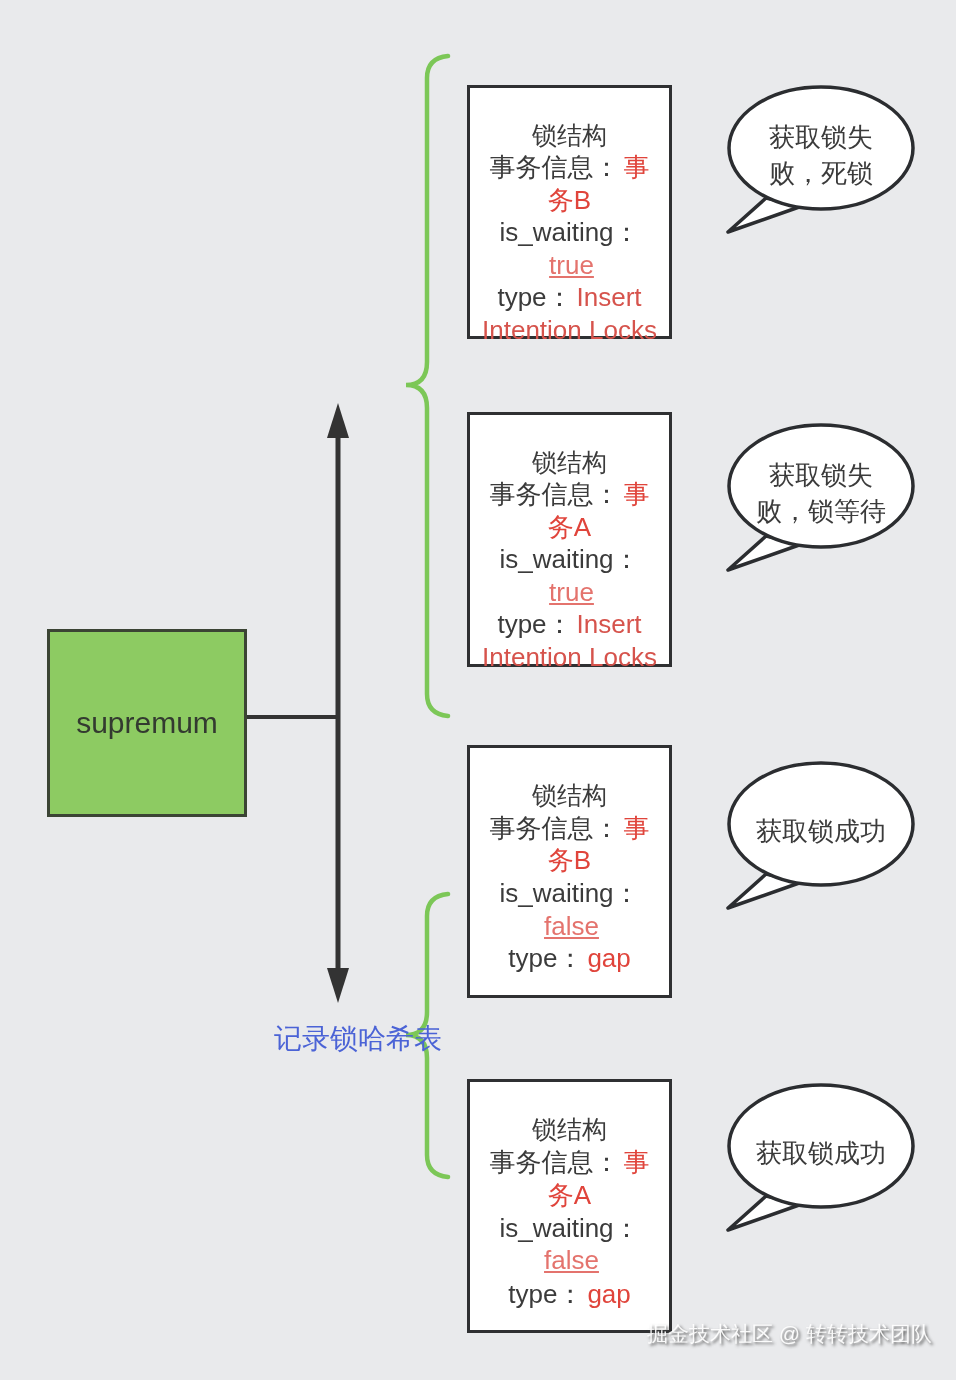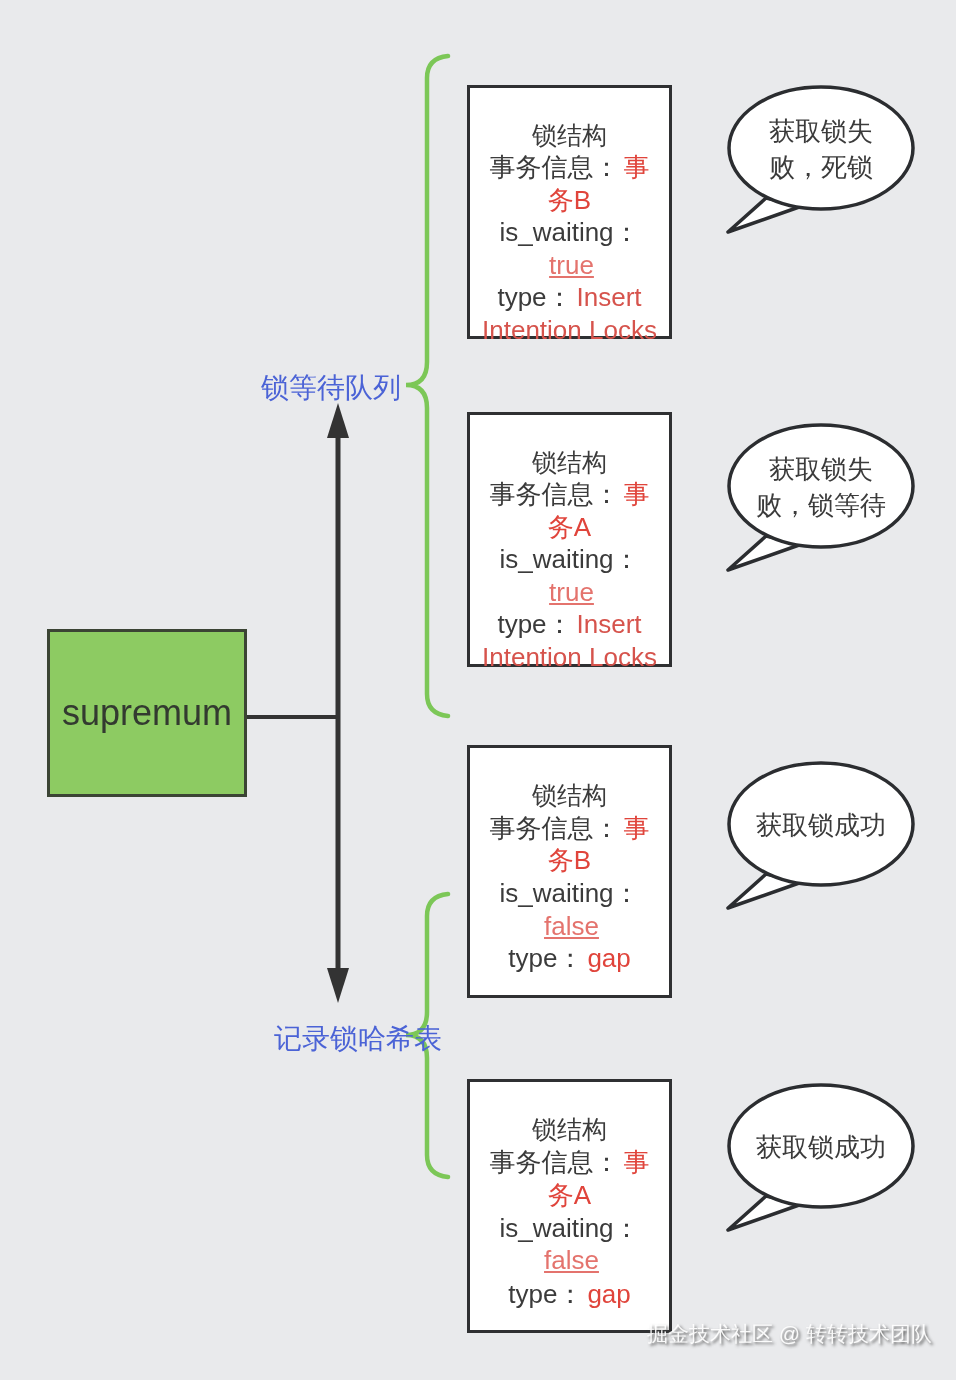--- a/index.html
+++ b/index.html
@@ -18,24 +18,24 @@
   }
   *{margin:0;padding:0;box-sizing:border-box;}
   html,body{background:var(--bg);}
   body{font-family:"Liberation Sans","DejaVu Sans",sans-serif;}
   .canvas{position:relative;width:956px;height:1380px;background:var(--bg);overflow:hidden;}
   .overlay{position:absolute;left:0;top:0;width:956px;height:1380px;pointer-events:none;}
   .conn{stroke:var(--arrow-dark);stroke-width:4;}
   .shaft{stroke:var(--arrow-dark);stroke-width:5;}
   .head{fill:var(--arrow-dark);}
   .brace{fill:none;stroke:var(--brace-green);stroke-width:4.5;stroke-linecap:round;}
-  .supremum{position:absolute;left:47px;top:629px;width:200px;height:168px;
+  .supremum{position:absolute;left:47px;top:629px;width:200px;height:188px;
     background:var(--green-fill);border:3px solid var(--green-border);
     display:flex;align-items:center;justify-content:center;
-    font-size:36px;color:#333a30;}
+    font-size:30px;color:#333a30;}
   .side-label{position:absolute;font-size:28px;color:var(--blue-label);white-space:nowrap;}
   .queue-label{left:261px;top:369px;}
   .hash-label{left:236px;top:1020px;margin-left:38px;}
   .lockbox{position:absolute;left:467px;width:205px;background:#ffffff;
     border:3px solid var(--box-border);color:var(--text-dark);font-size:26px;
     display:flex;flex-direction:column;justify-content:space-between;align-items:center;
     padding:32px 8px 20px;text-align:center;line-height:1.25;}
   .box-pos-0{top:85px;height:254px;}
   .box-pos-1{top:412px;height:255px;}
   .box-pos-2{top:745px;height:253px;}
@@ -45,21 +45,21 @@
   [data-color="red-strong"]{color:var(--red-strong);}
   [data-color="red-med"]{color:var(--red-med);}
   [data-color="red-light"]{color:var(--red-light);text-decoration:underline;}
   .bubble{position:absolute;left:722px;width:198px;height:162px;}
   .bubble-pos-0{top:78px;}
   .bubble-pos-1{top:416px;}
   .bubble-pos-2{top:754px;}
   .bubble-pos-3{top:1076px;}
   .bubble svg{position:absolute;left:0;top:0;width:198px;height:162px;}
   .bubble .shape{fill:#ffffff;stroke:var(--bubble-border);stroke-width:3.5;stroke-linejoin:round;}
-  .bubble-text{position:absolute;left:12px;right:12px;top:6px;height:130px;
+  .bubble-text{position:absolute;left:12px;right:12px;top:12px;height:130px;
     display:flex;flex-direction:column;align-items:center;justify-content:center;
     font-size:26px;color:var(--text-dark);line-height:1.4;text-align:center;white-space:nowrap;}
   .watermark{position:absolute;right:24px;top:1320px;font-size:21px;
     color:rgba(255,255,255,0.92);text-shadow:2px 2px 3px rgba(70,70,70,0.85);
     white-space:nowrap;z-index:5;}
 </style>
 </head>
 <body>
 
 <div class="canvas">
@@ -70,21 +70,20 @@
     <path class="head" d="M338 403 L327 438 L349 438 Z"></path>
     <path class="head" d="M338 1003 L327 968 L349 968 Z"></path>
     <path class="brace" d="M448 56 Q427 58 427 78 L427 362 Q427 385 406 385 Q427 385 427 408 L427 694 Q427 714 448 716"></path>
     <path class="brace" d="M448 894 Q427 896 427 916 L427 1012 Q427 1035 406 1035 Q427 1035 427 1058 L427 1155 Q427 1175 448 1177"></path>
   </svg>
 
   <div class="supremum">
     <span>supremum</span>
   </div>
 
-  <div class="side-label queue-label">锁等待队列</div>
   <div class="side-label hash-label">记录锁哈希表</div>
 
   <div class="lockbox box-pos-0">
     <div class="box-title">锁结构</div>
     <div class="field"><span class="lbl">事务信息：</span><span class="val" data-color="red-strong">事务B</span></div>
     <div class="field"><span class="lbl">is_waiting：</span><span class="val" data-color="red-light">true</span></div>
     <div class="field"><span class="lbl">type：</span><span class="val" data-color="red-med">Insert Intention Locks</span></div>
   </div>
 
   <div class="lockbox box-pos-1">

